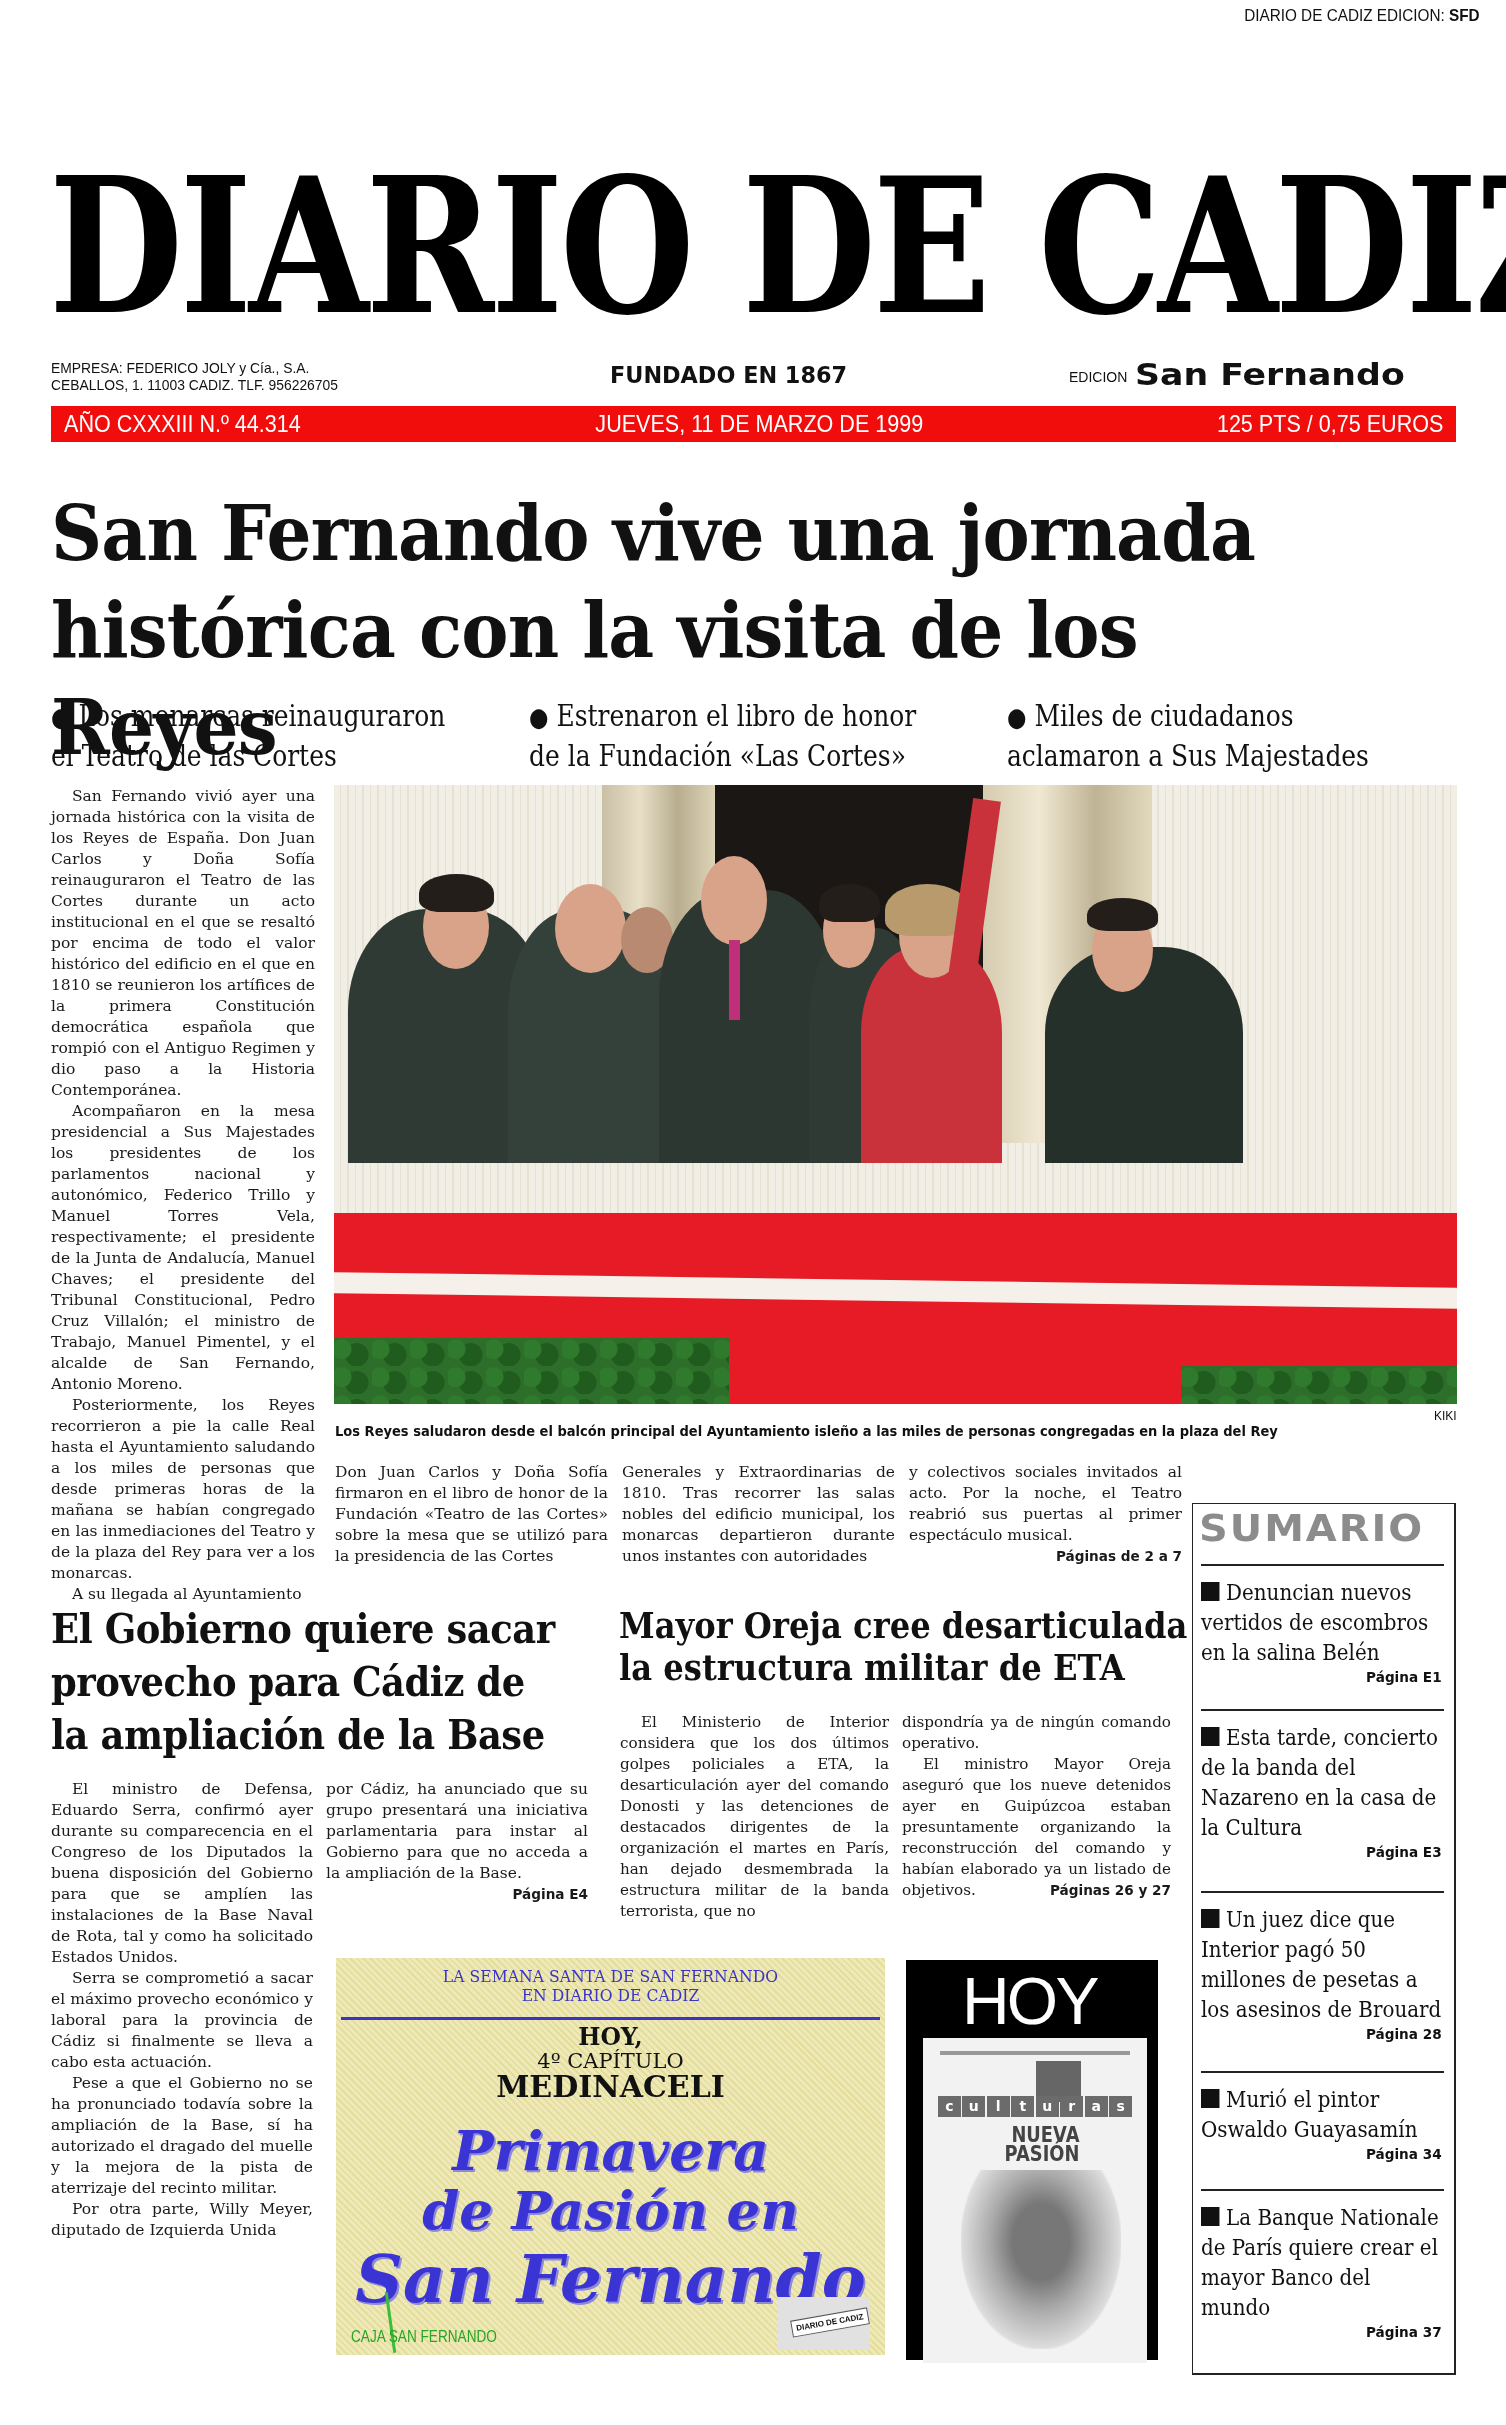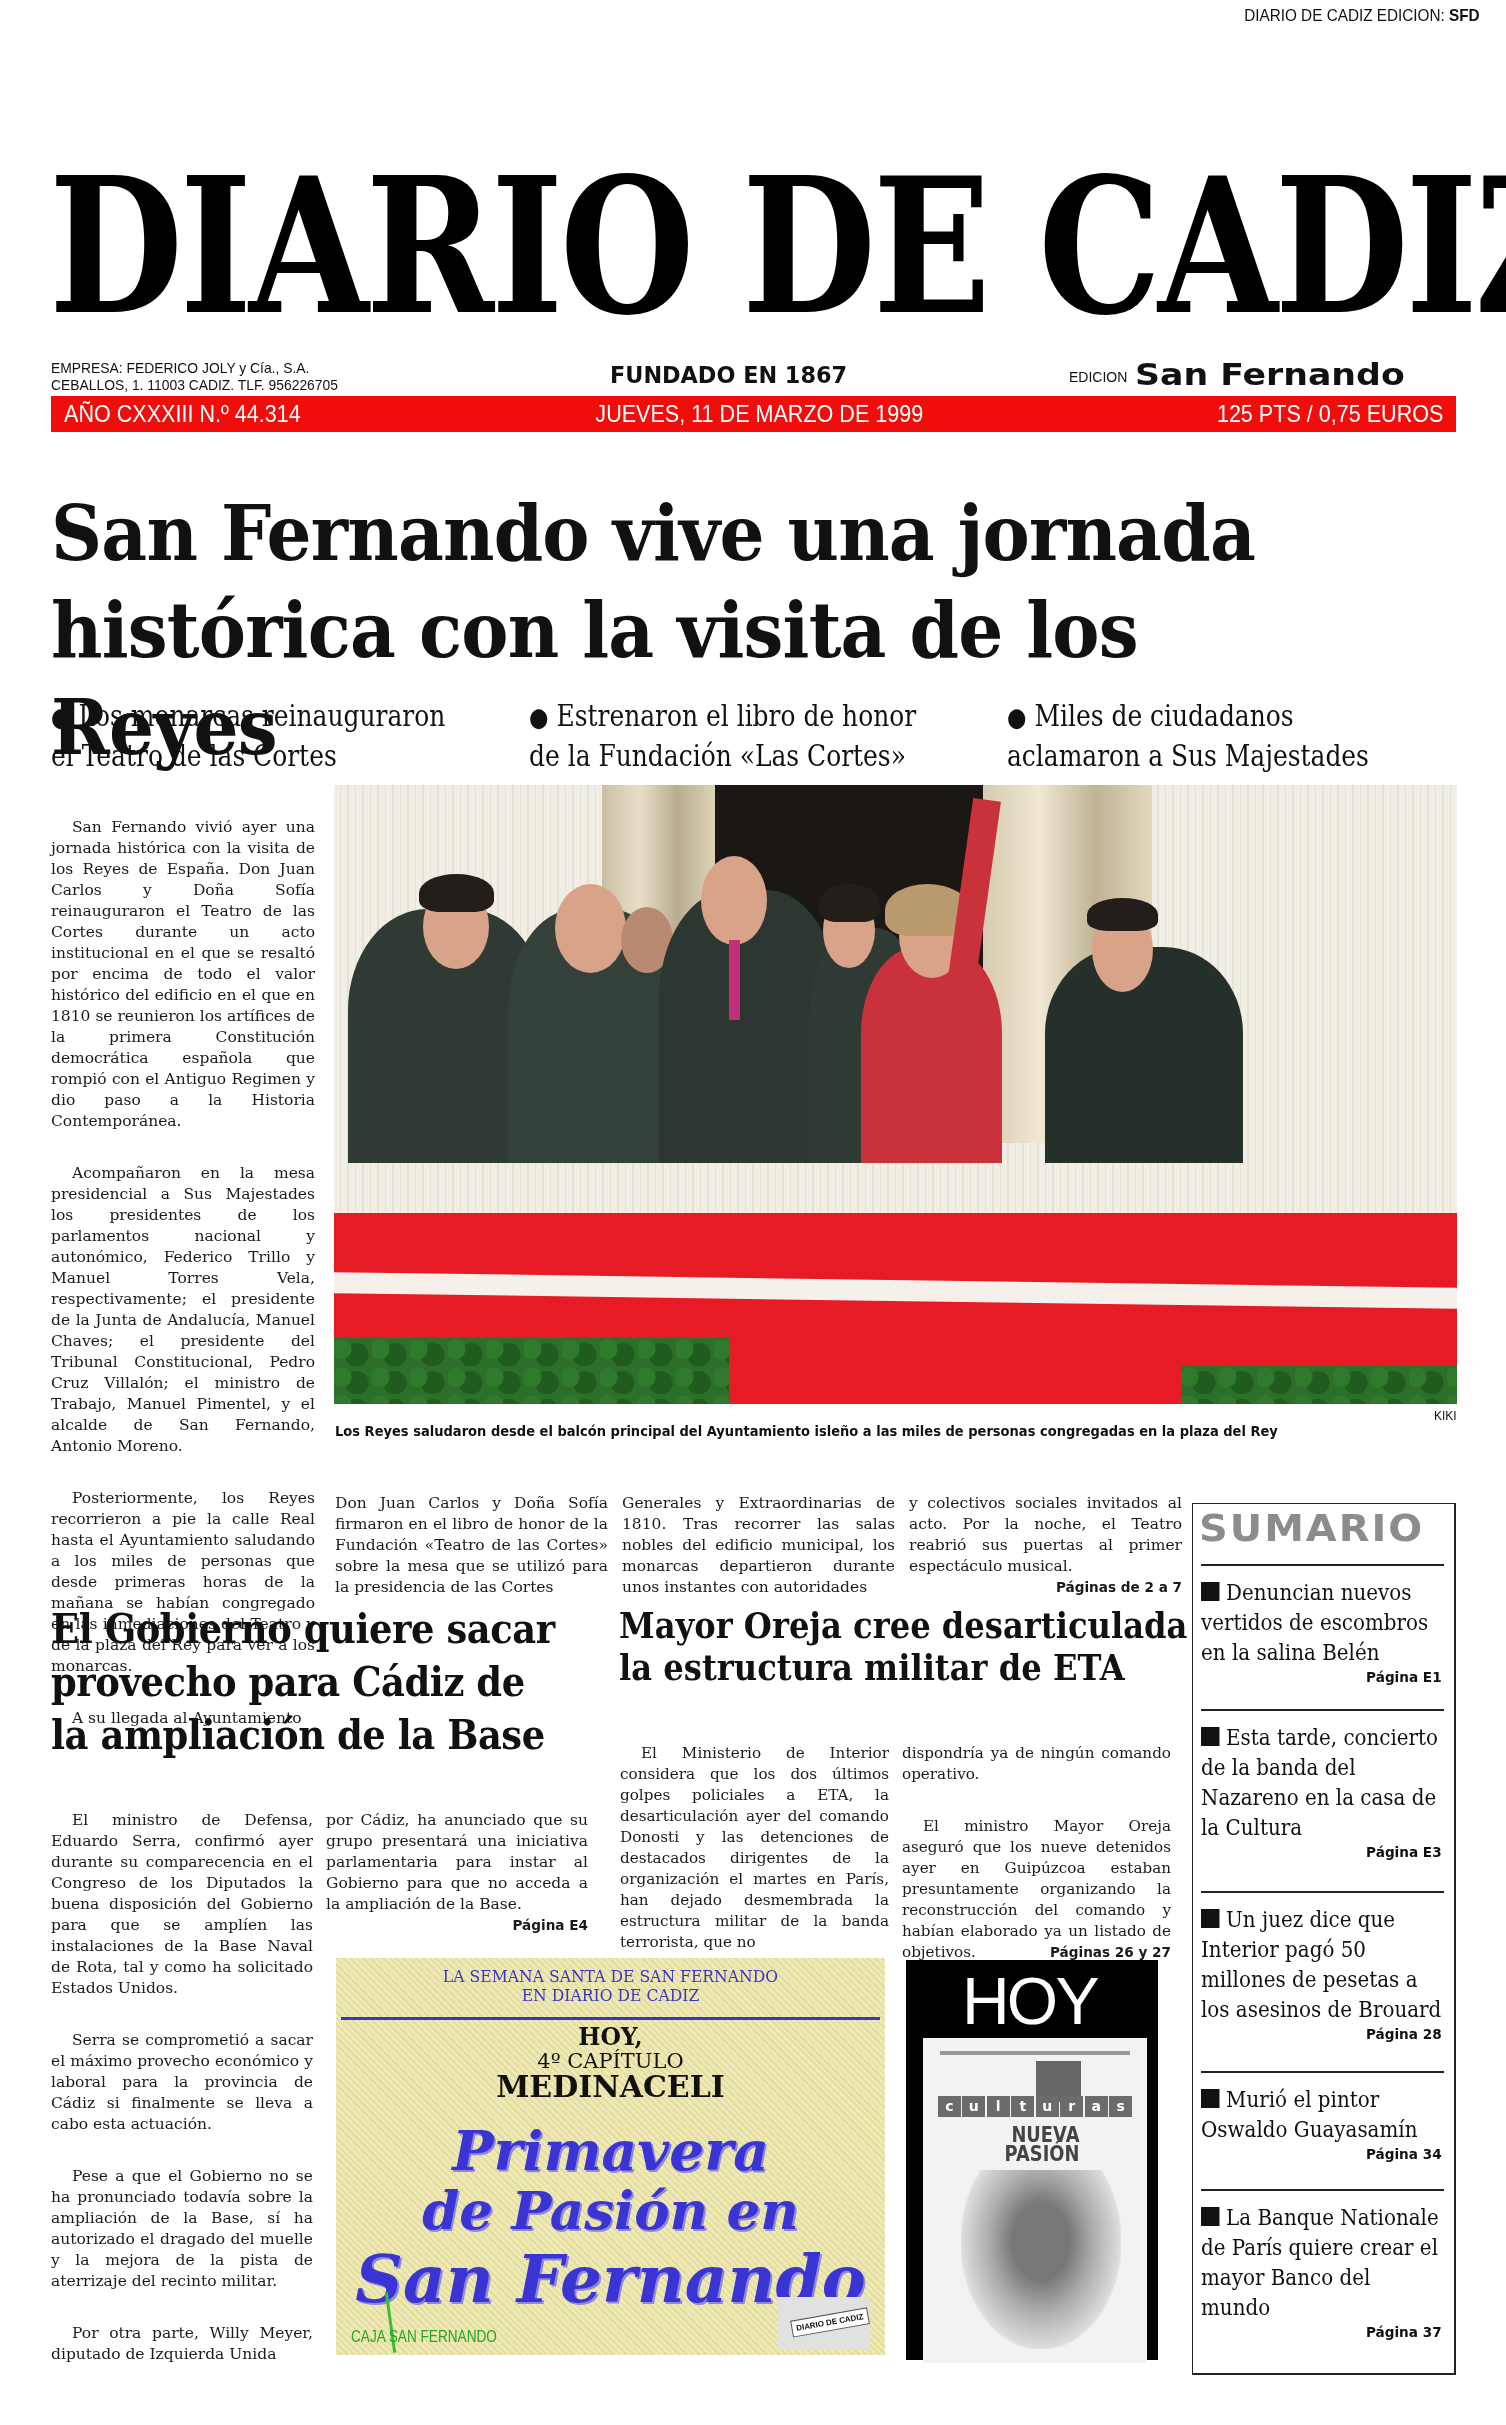--- a/index.html
+++ b/index.html
@@ -13,35 +13,35 @@
 
   
   .masthead { left: 49px; top: 158px; width: 1408px; height: 175px; display: flex; align-items: center; justify-content: space-between; }
   .masthead .title { font-family: "DejaVu Serif", serif; font-weight: bold; font-size: 184px; line-height: 1; letter-spacing: -3.8px; transform: scaleX(0.84) scaleY(1.02); transform-origin: left center; white-space: nowrap; color: #000; }
 
   .publisher { left: 51px; top: 360px; font-family: "Liberation Sans", sans-serif; font-size: 14.6px; line-height: 17px; transform: scaleX(0.95); transform-origin: left; }
   .founded { left: 610px; top: 361px; font-family: "DejaVu Sans", sans-serif; font-weight: bold; font-size: 23.5px; letter-spacing: 0; transform: scaleX(0.95); transform-origin: left; }
   .edition-label { left: 1069px; top: 369px; font-family: "Liberation Sans", sans-serif; font-size: 14px; }
   .edition-name { left: 1135px; top: 356px; font-family: "DejaVu Sans", sans-serif; font-weight: bold; font-size: 31px; letter-spacing: 0; transform: scaleX(1.12); transform-origin: left; }
 
-  .redbar { left: 51px; top: 396px; width: 1405px; height: 36px; background: #f20d0d; color: #fff; font-family: "Liberation Sans", sans-serif; font-size: 24.5px; display: flex; align-items: center; justify-content: space-between; padding: 0 13px 0 13px; }
+  .redbar { left: 51px; top: 406px; width: 1405px; height: 36px; background: #f20d0d; color: #fff; font-family: "Liberation Sans", sans-serif; font-size: 24.5px; display: flex; align-items: center; justify-content: space-between; padding: 0 13px 0 13px; }
   .redbar span { transform: scaleX(0.88); display: inline-block; }
   .redbar .l { transform-origin: left; }
   .redbar .r { transform-origin: right; }
 
   
   .headline { left: 51px; top: 485px; width: 1450px; font-family: "DejaVu Serif", serif; font-weight: bold; font-size: 77px; line-height: 97px; letter-spacing: -0.9px; transform: scaleX(0.92); transform-origin: left; }
 
   .bullets { left: 51px; top: 697px; width: 1412px; display: flex; }
   .bullet { font-family: "DejaVu Serif", serif; font-size: 29px; line-height: 39px; transform: scaleX(0.86); transform-origin: left; white-space: nowrap; }
   .bullet .dot { font-size: 26px; }
 
   
   .col { font-family: "DejaVu Serif", serif; font-size: 15.5px; line-height: 21px; text-align: justify; color: #1a1a1a; }
-  .col p { text-indent: 21px; margin-top: 31px; }
+  .col p { text-indent: 21px; }
   .col p.noindent { text-indent: 0; }
 
   .lead-col { left: 51px; top: 786px; width: 264px; }
 
   
   .photo { left: 334px; top: 785px; width: 1123px; height: 619px; overflow: hidden; background: #efece2; }
   .photo .wall { position: absolute; inset: 0; background: repeating-linear-gradient(90deg, #f1eee5 0 5.6px, #e6e1d3 5.6px 7.5px); }
   .photo .doorway { position: absolute; left: 301px; top: 0; width: 442px; height: 282px; background: #1a1714; }
   .photo .curtainL { position: absolute; left: 268px; top: 0; width: 113px; height: 301px; background: linear-gradient(90deg, #c9bfa5, #e8dfc7, #b8ad8f, #ddd3b7); }
   .photo .curtainR { position: absolute; left: 649px; top: 0; width: 169px; height: 358px; background: linear-gradient(90deg, #d5cbb0, #f0e8d2, #bfb395, #e2d9bd); }

